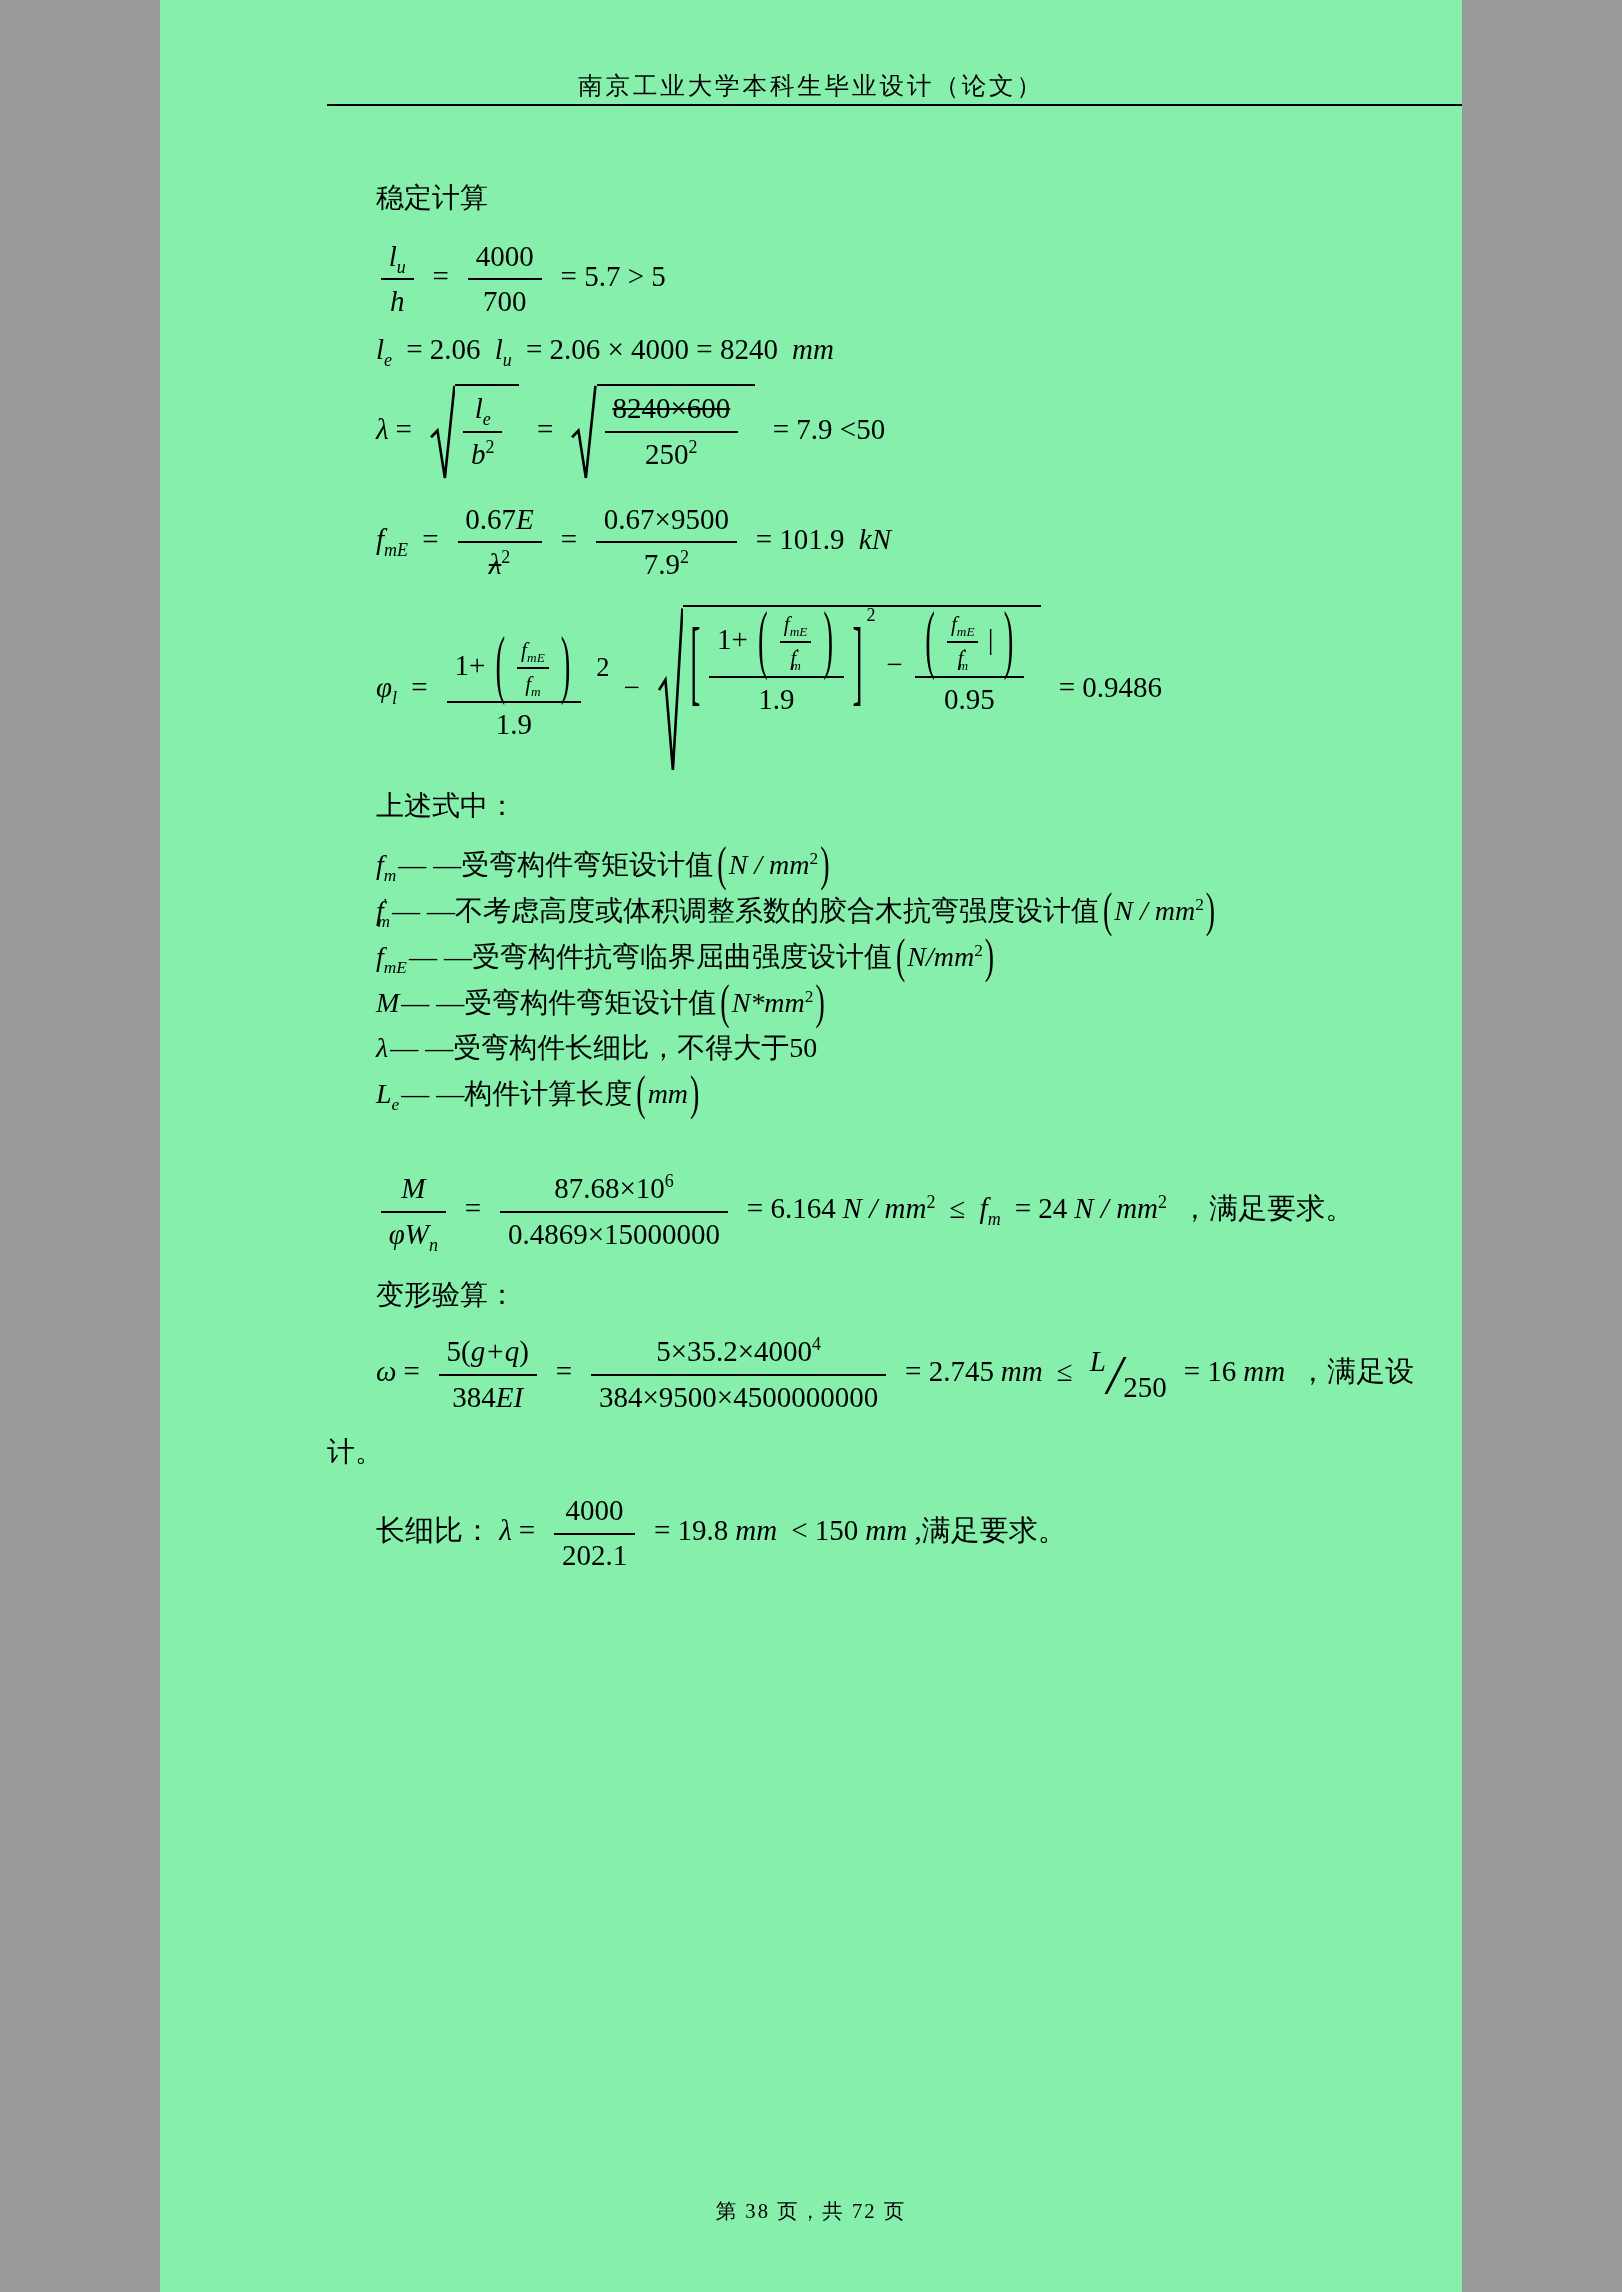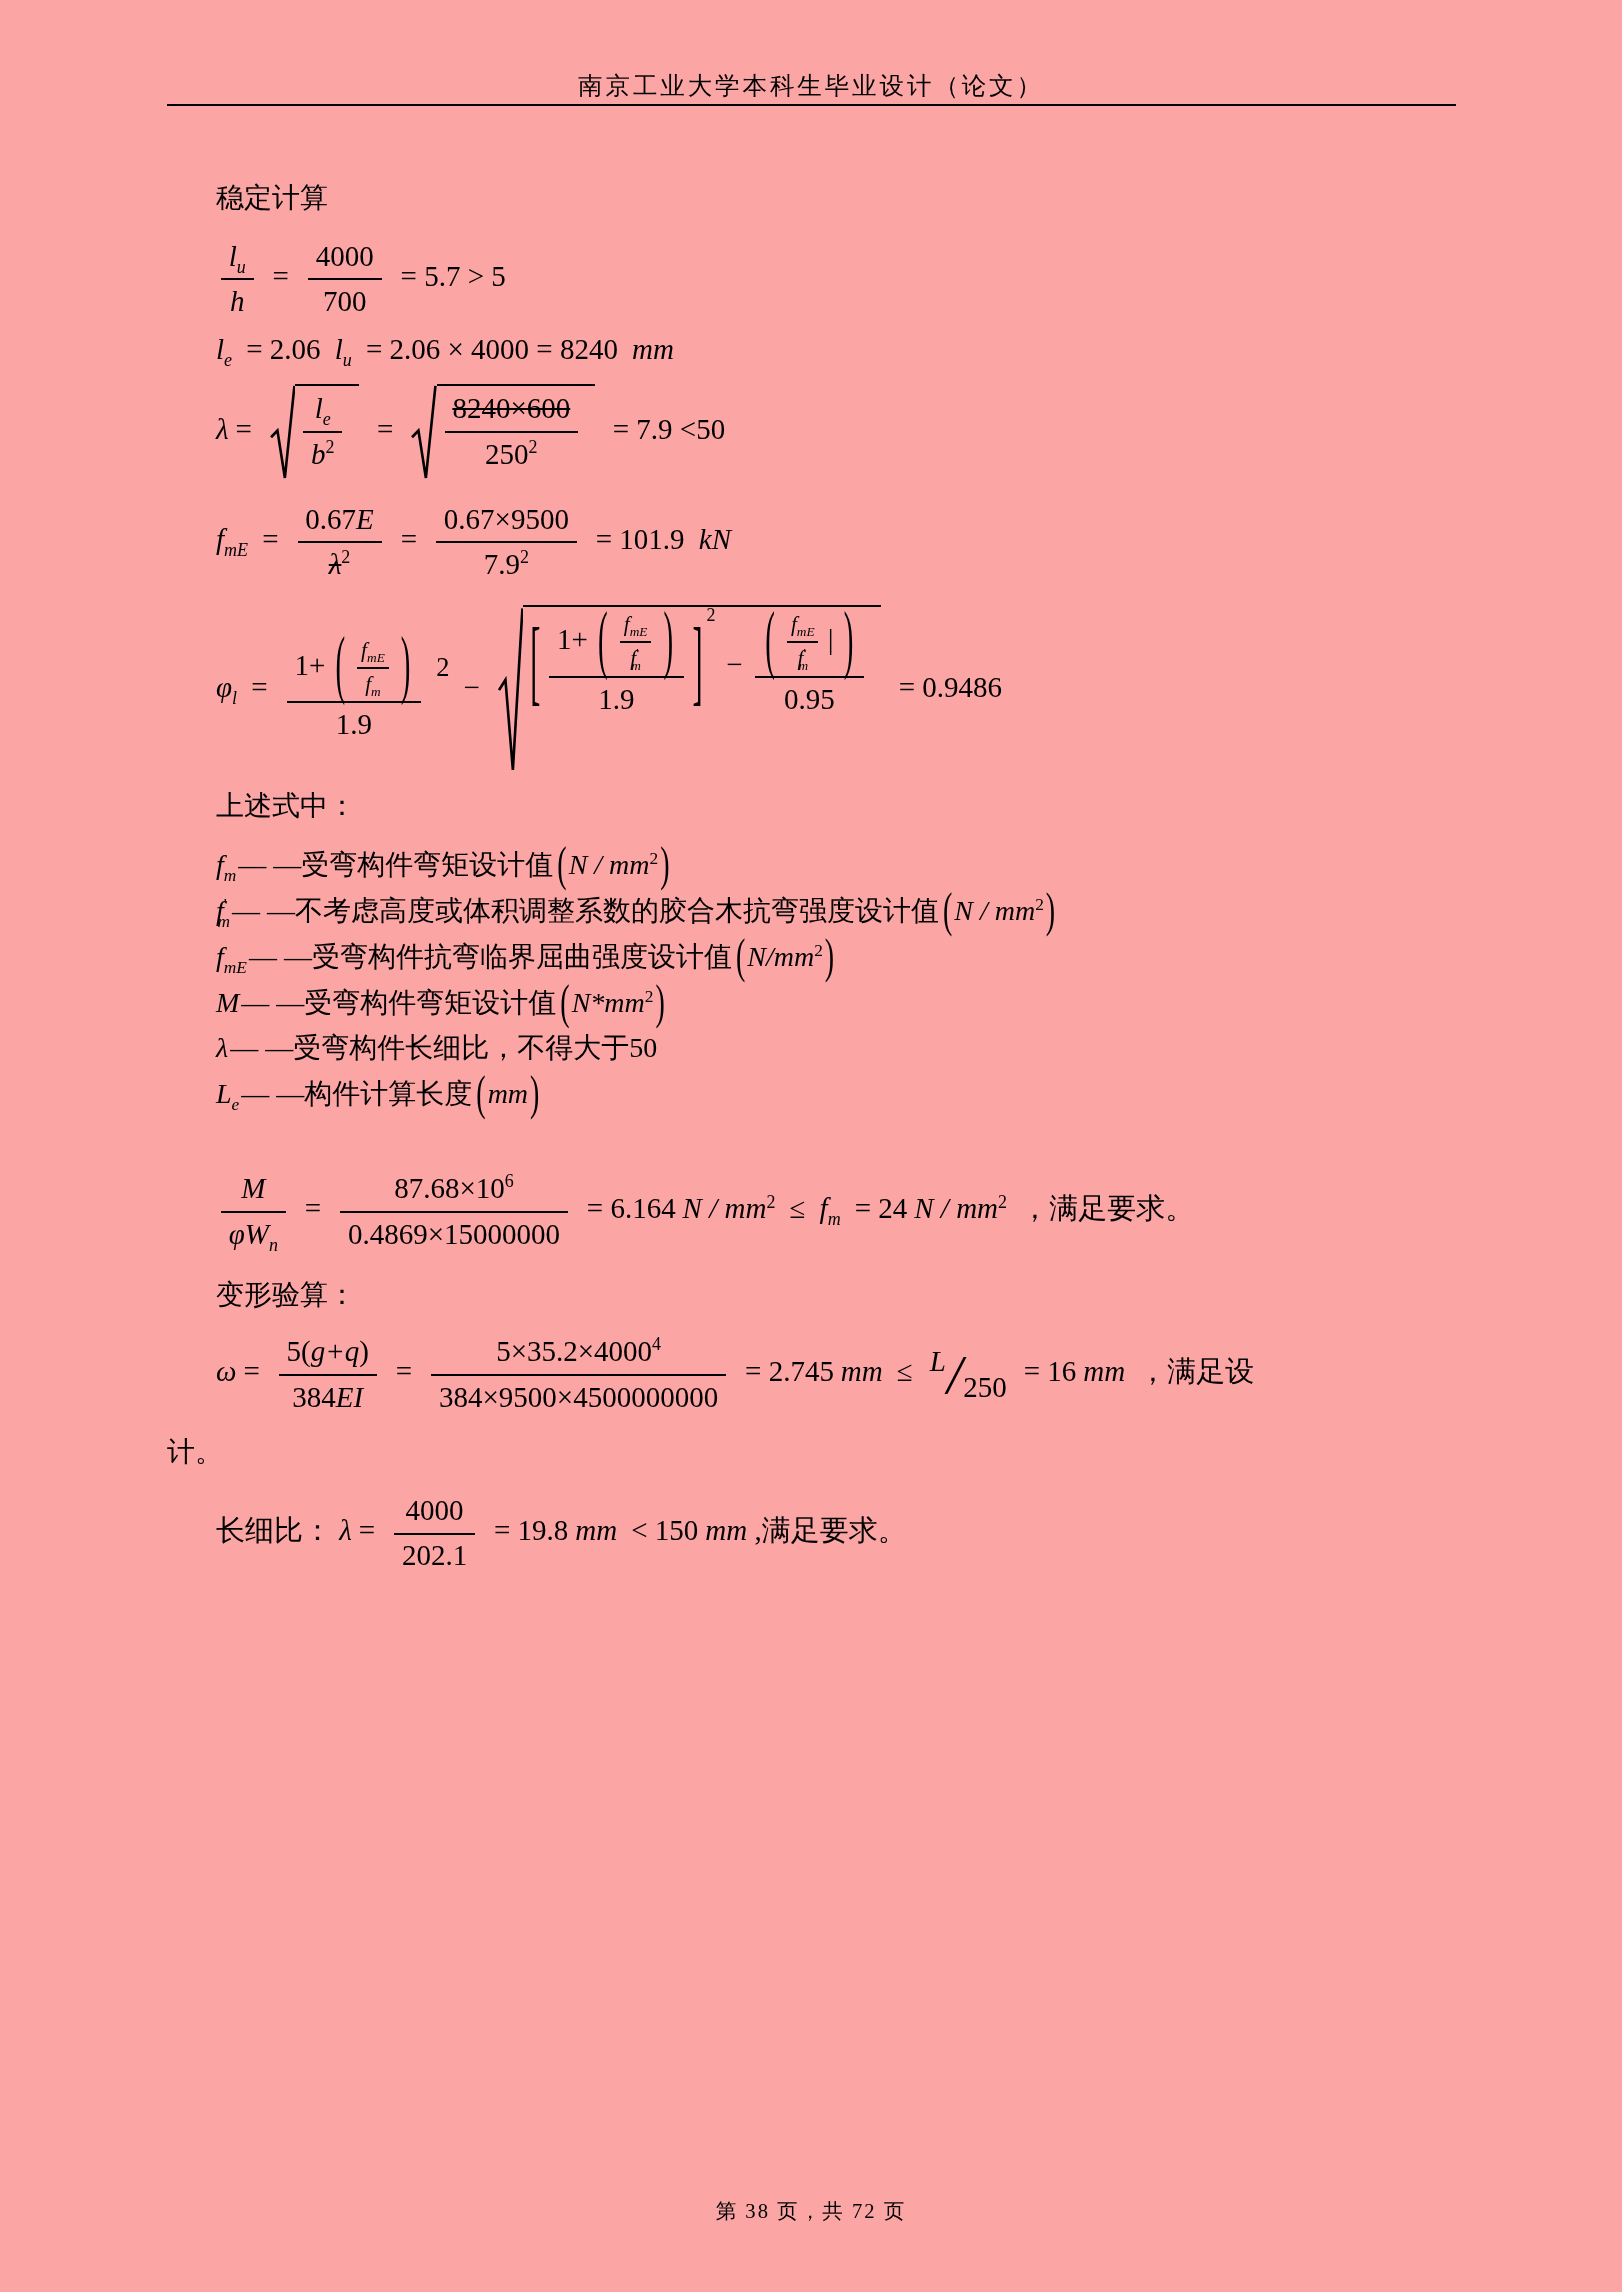--- a/index.html
+++ b/index.html
@@ -1,17 +1,17 @@
 <!DOCTYPE html>
 <html><head>
 <meta charset="utf-8">
 <style>
   html,body{margin:0;padding:0;background:#9a9a9a;}
   .page{
-    position:relative;width:1622px;height:2293px;background:#fca5a5;
+    position:relative;width:1302px;height:2293px;background:#86efac;
     font-family:"Liberation Serif","DejaVu Serif",serif;color:#000;overflow:hidden;margin:0 auto;
   }
   
   .header-title{position:absolute;top:69px;left:0;width:100%;text-align:center;font-size:24.5px;letter-spacing:2.9px;}
   .header-rule{position:absolute;top:104px;left:167px;width:1289px;border-top:2px solid #000;height:0;}
   
   .content{position:absolute;top:176px;left:167px;width:1289px;}
   .ind{margin-left:49px;}
   .line{font-size:28px;line-height:1.3;}
   .formula{font-size:29px;line-height:1.3;white-space:nowrap;}

